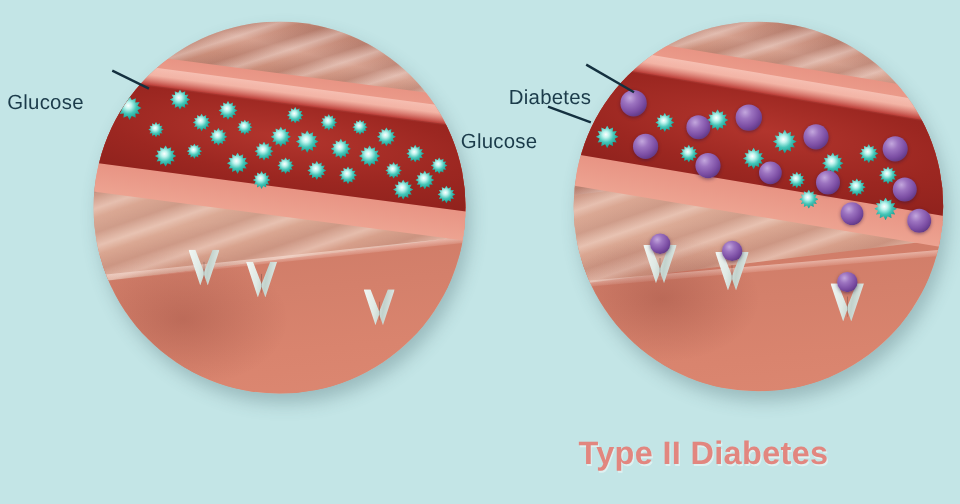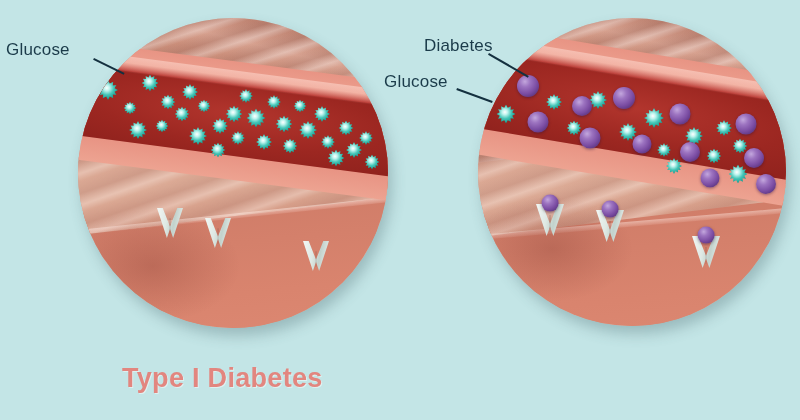--- a/index.html
+++ b/index.html
@@ -117,20 +117,21 @@
   .cell-shade{
     position:absolute;border-radius:50%;
     background:radial-gradient(ellipse at 50% 50%, rgba(130,55,45,0.30) 0%, rgba(130,55,45,0) 72%);
   }
 
   
   .label{
     position:absolute;white-space:nowrap;
     color:#1b3b4a;font-size:17px;font-weight:400;
     letter-spacing:.2px;
+    margin-top:36px;
   }
   .leader{position:absolute;height:0;border-top:2px solid #14303f;transform-origin:0 0;}
 
   .caption{
     position:absolute;white-space:nowrap;
     font-size:27px;font-weight:bold;color:#e2867f;
     text-shadow:1px 1px 0 rgba(255,255,255,0.45);
     letter-spacing:.3px;
   }
 </style>
@@ -199,21 +200,20 @@
             <div class="v"></div>
             <div class="notch"></div>
           </div>
         </div>
     </div>
   </div>
 
   <div class="label" style="left:6px;top:40px;">Glucose</div>
   <div class="leader" style="left:94px;top:58px;width:34px;transform:rotate(26deg);"></div>
 
-  <div class="caption" style="left:122px;top:363px;">Type I Diabetes</div>
 
   <div class="panel" id="panel-right">
     <div class="circle">
       <div class="tissue"></div>
 
       <div class="cell-body" style="top:58%;transform:rotate(-5deg);"></div>
       <div class="membrane" style="top:58%;transform:rotate(-5deg);"></div>
       <div class="tissue-lower" style="top:41%;height:24%;"></div>
       <div class="membrane" style="top:66%;transform:rotate(-5deg);opacity:.5;"></div>
       <div class="cell-shade" style="left:-2%;top:58%;width:52%;height:34%;"></div>
@@ -270,14 +270,15 @@
         </div>
     </div>
   </div>
 
   <div class="label" style="left:424px;top:36px;">Diabetes</div>
   <div class="leader" style="left:489px;top:53px;width:46px;transform:rotate(30deg);"></div>
 
   <div class="label" style="left:384px;top:72px;">Glucose</div>
   <div class="leader" style="left:457px;top:88px;width:38px;transform:rotate(20deg);"></div>
 
+  <div class="caption" style="left:482px;top:363px;">Type II Diabetes</div>
 
 </div>
 
 </body></html>

